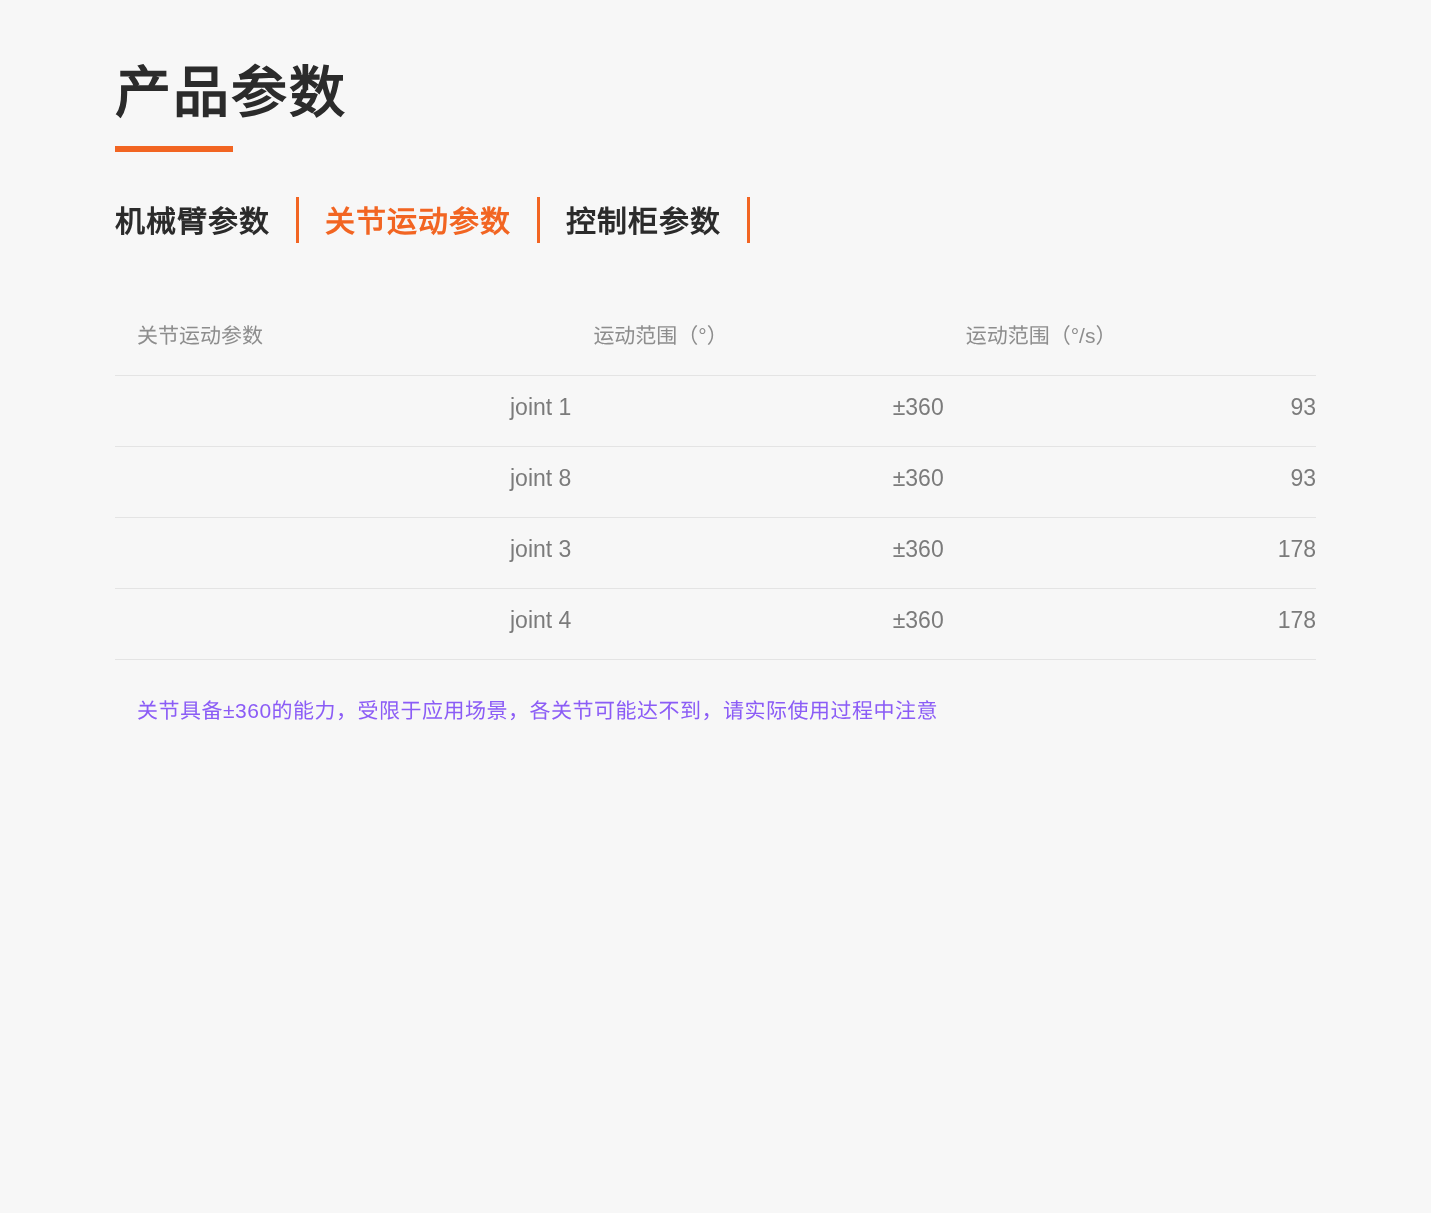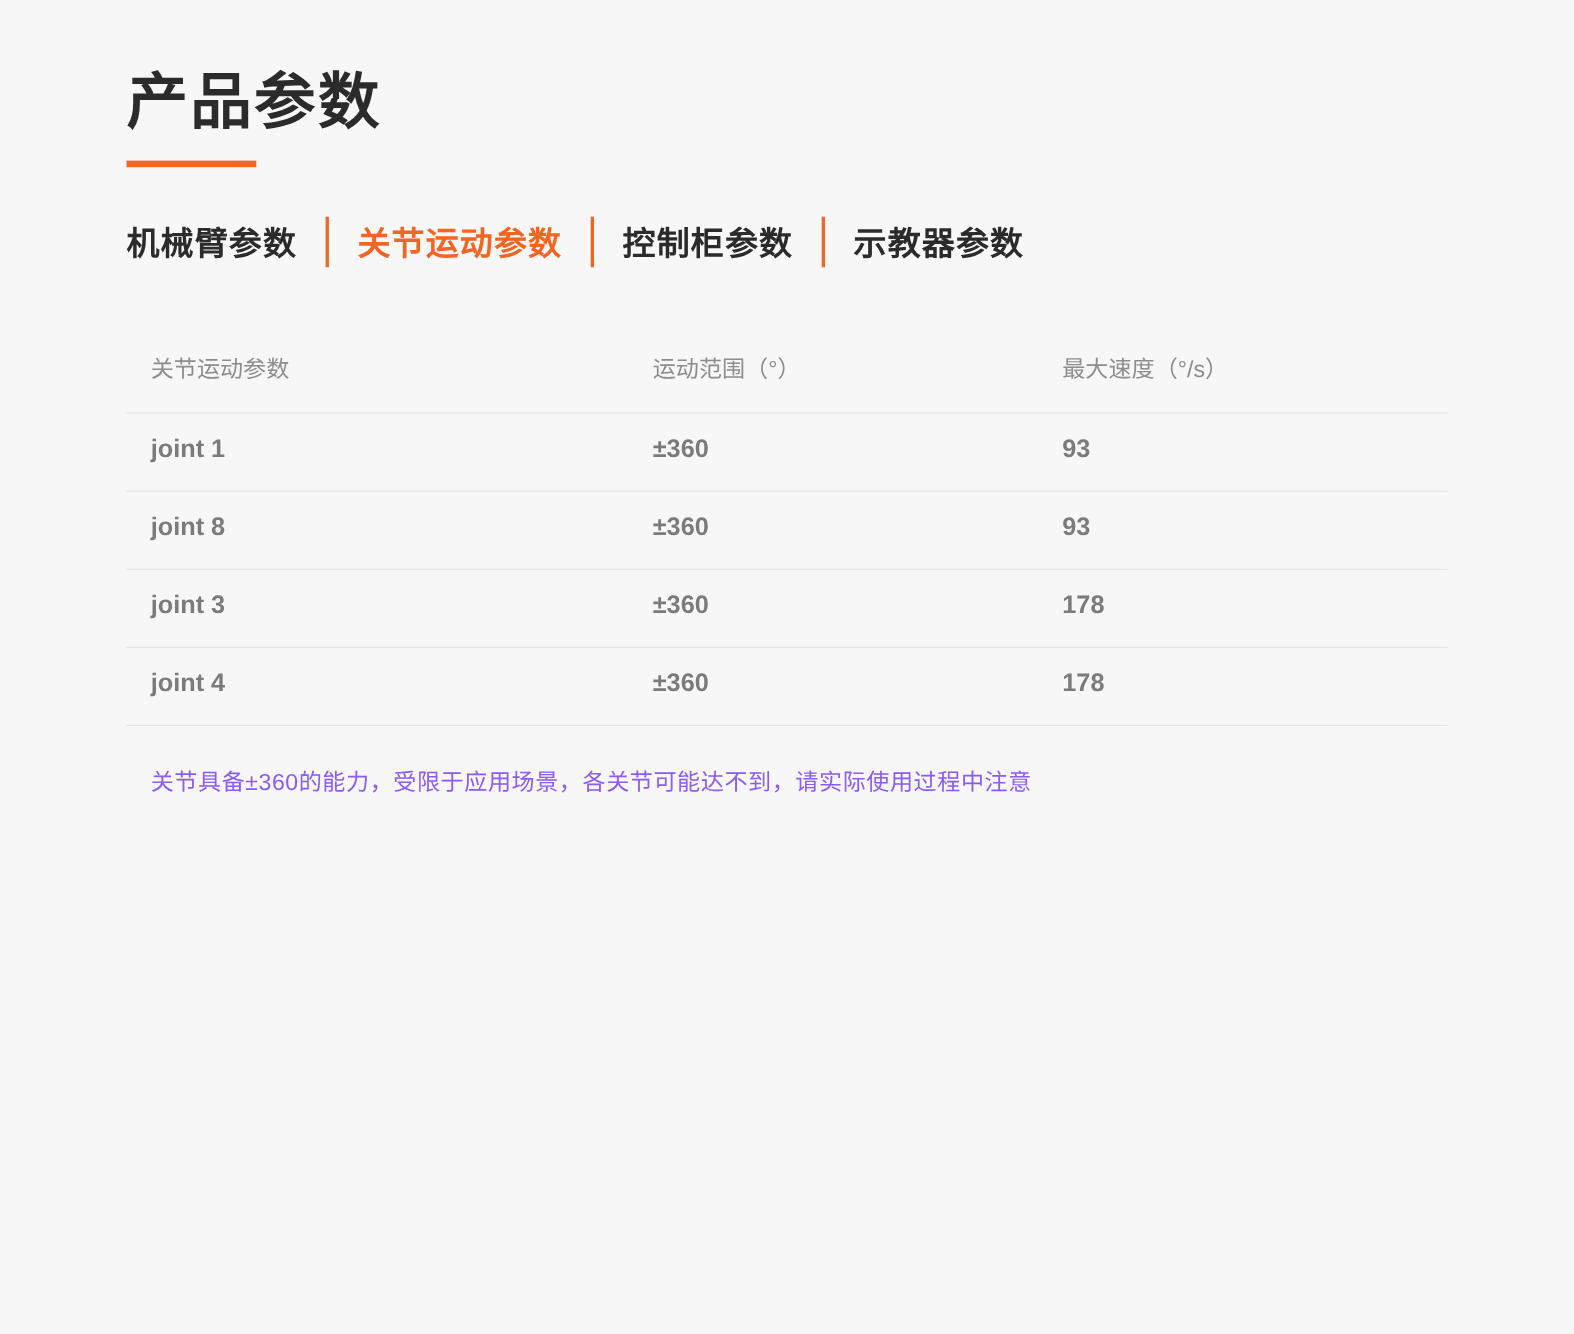--- a/index.html
+++ b/index.html
@@ -87,23 +87,23 @@
 
   .spec-table th {
     text-align: left;
     font-size: 21px;
     font-weight: normal;
     color: #8d8d8d;
     padding: 18px 0 26px 22px;
     border-bottom: 1px solid #e4e4e4;
   }
   .spec-table td {
-    text-align: left;
+    text-align: right;
     font-size: 23px;
-    font-weight: bold;
+    font-weight: normal;
     color: #7b7b7b;
     padding: 18px 0 25px 22px;
     border-bottom: 1px solid #e4e4e4;
   }
   .spec-table tr:last-child td {
     border-bottom: 1px solid #e4e4e4;
   }
 
   
   .footnote {
@@ -125,34 +125,33 @@
       <div class="title-underline"></div>
     </div>
 
     <div class="tabs">
       <div class="tab">机械臂参数</div>
       <div class="tab-divider"></div>
       <div class="tab active">关节运动参数</div>
       <div class="tab-divider"></div>
       <div class="tab">控制柜参数</div>
       <div class="tab-divider"></div>
-      <div class="tab">示教器参数</div>
     </div>
 
     <table class="spec-table">
       <colgroup>
         <col class="c1">
           <col class="c2">
           <col class="c3">
       </colgroup>
       <thead>
         <tr>
           <th>关节运动参数</th>
           <th>运动范围（°）</th>
-          <th>最大速度（°/s）</th>
+          <th>运动范围（°/s）</th>
         </tr>
       </thead>
       <tbody>
         <tr>
           <td>joint 1</td>
           <td>±360</td>
           <td>93</td>
         </tr>
         <tr>
           <td>joint 8</td>

